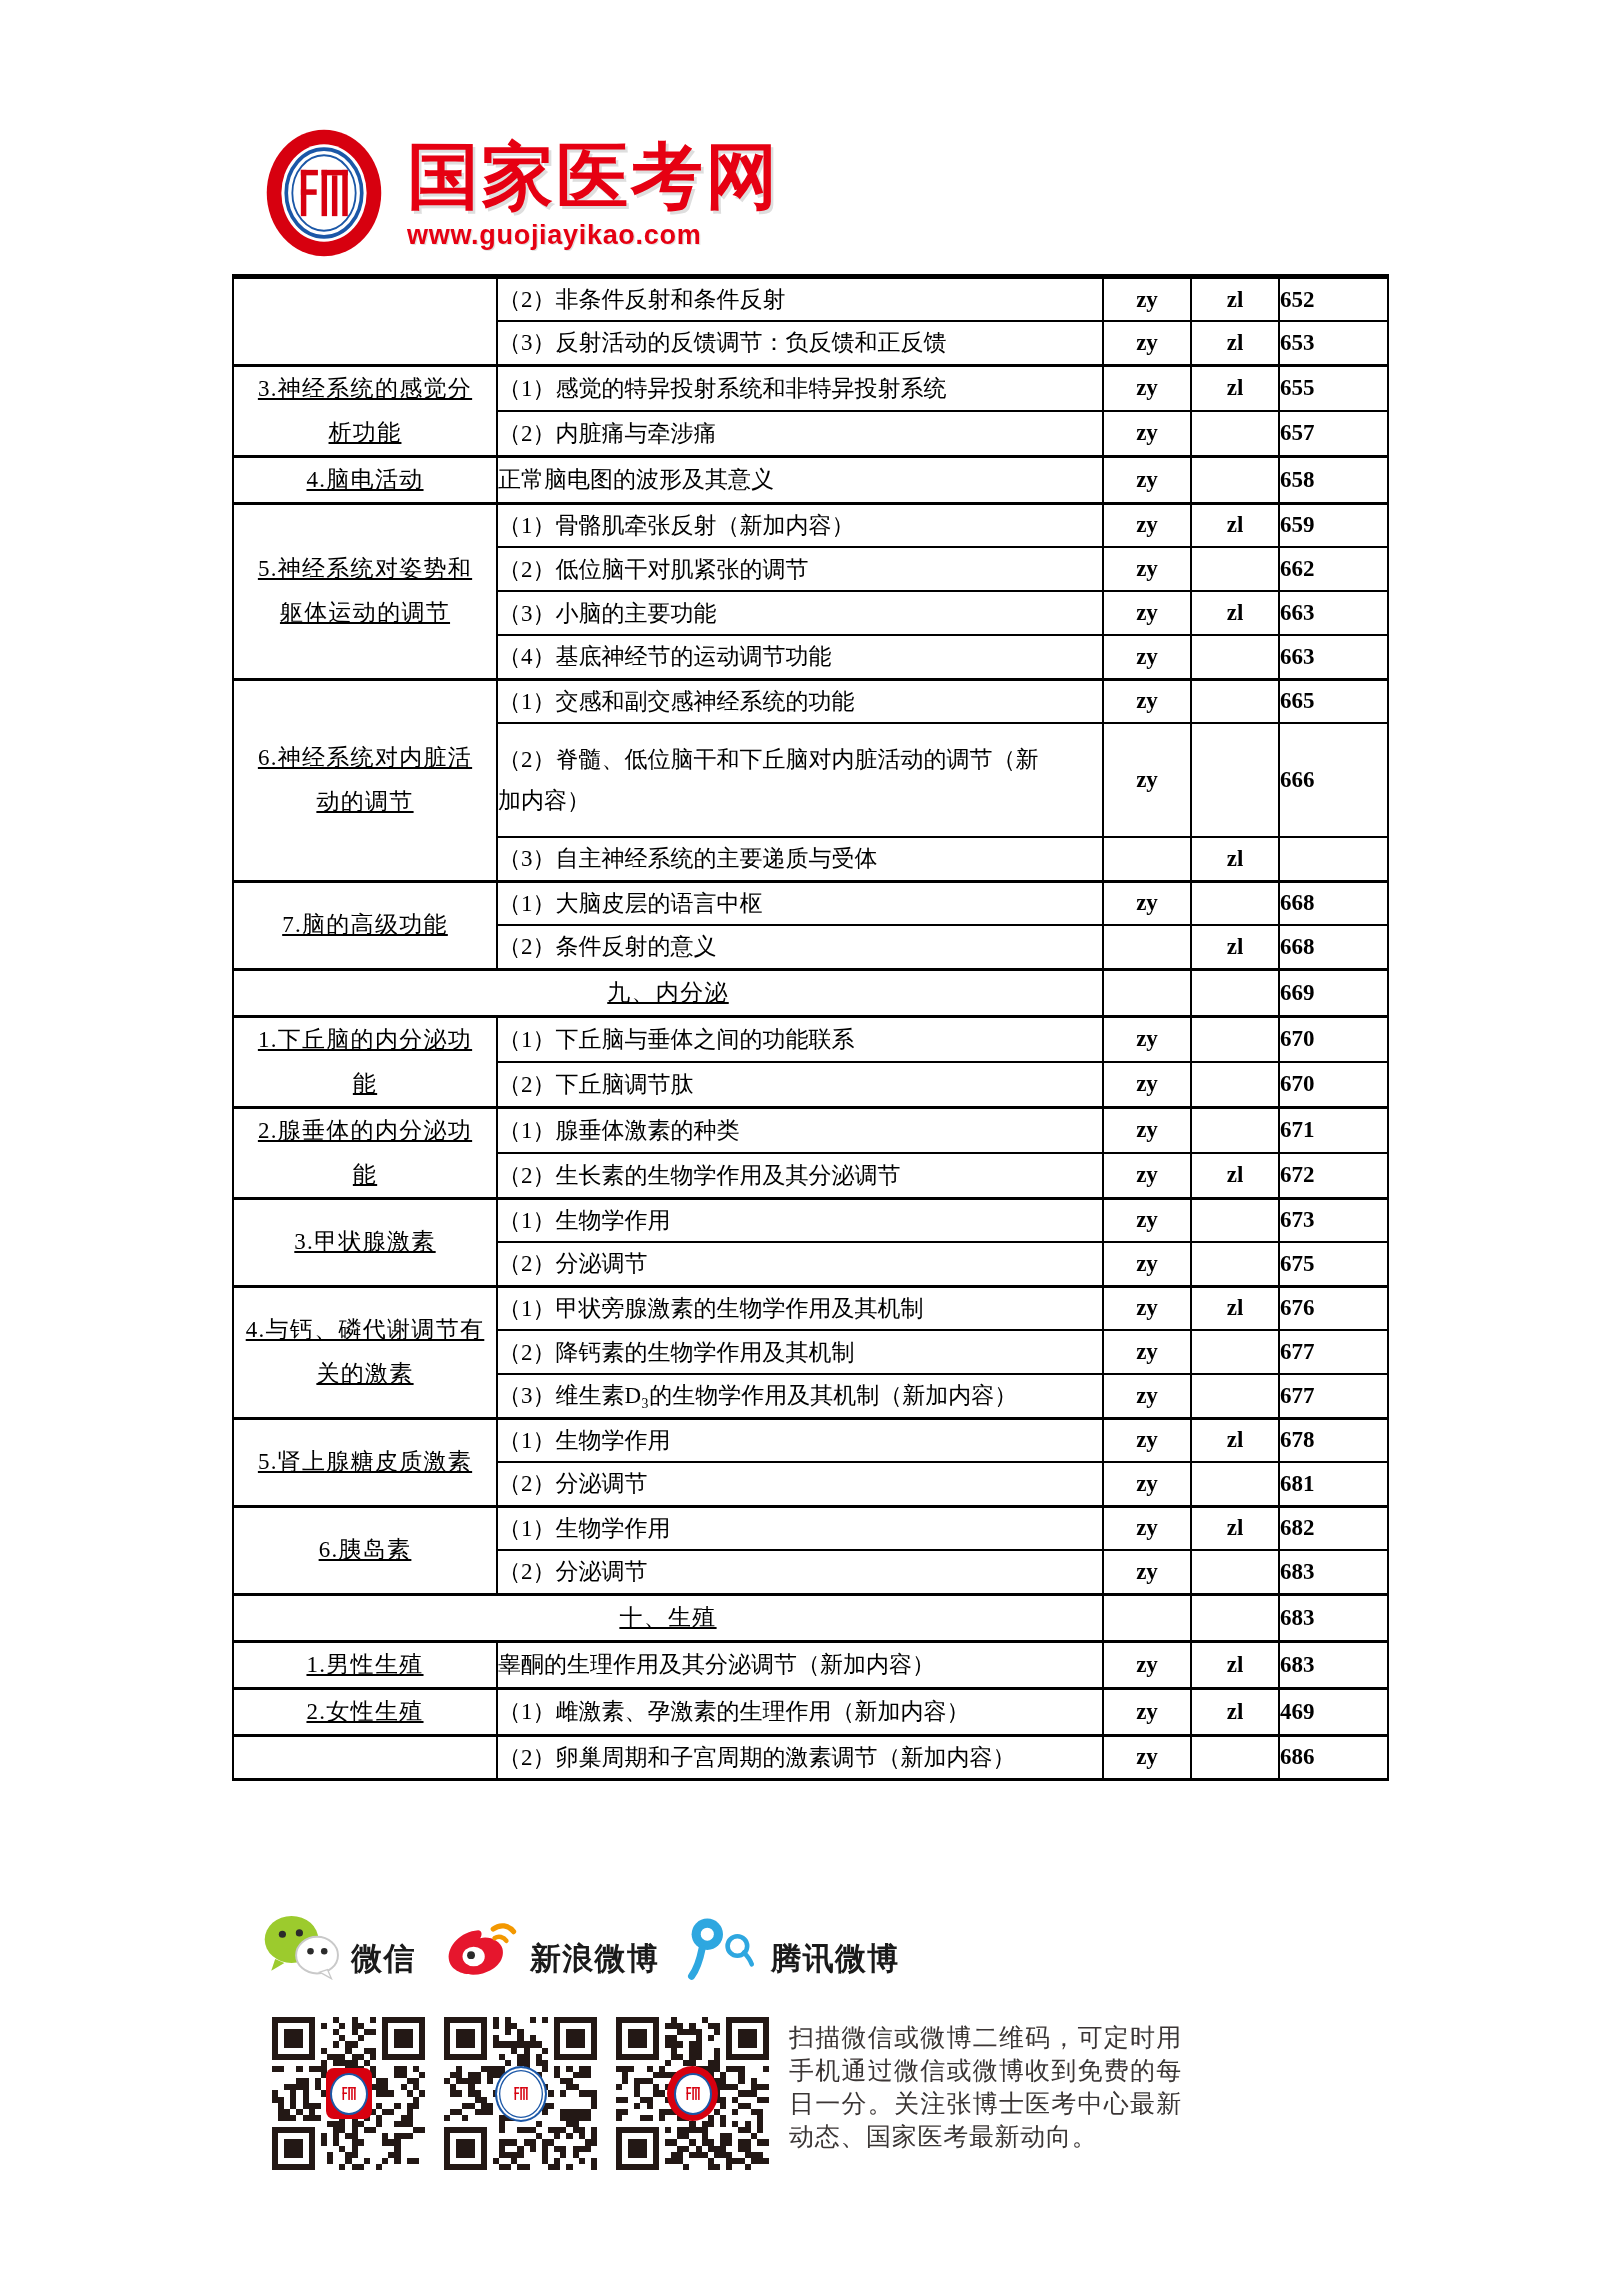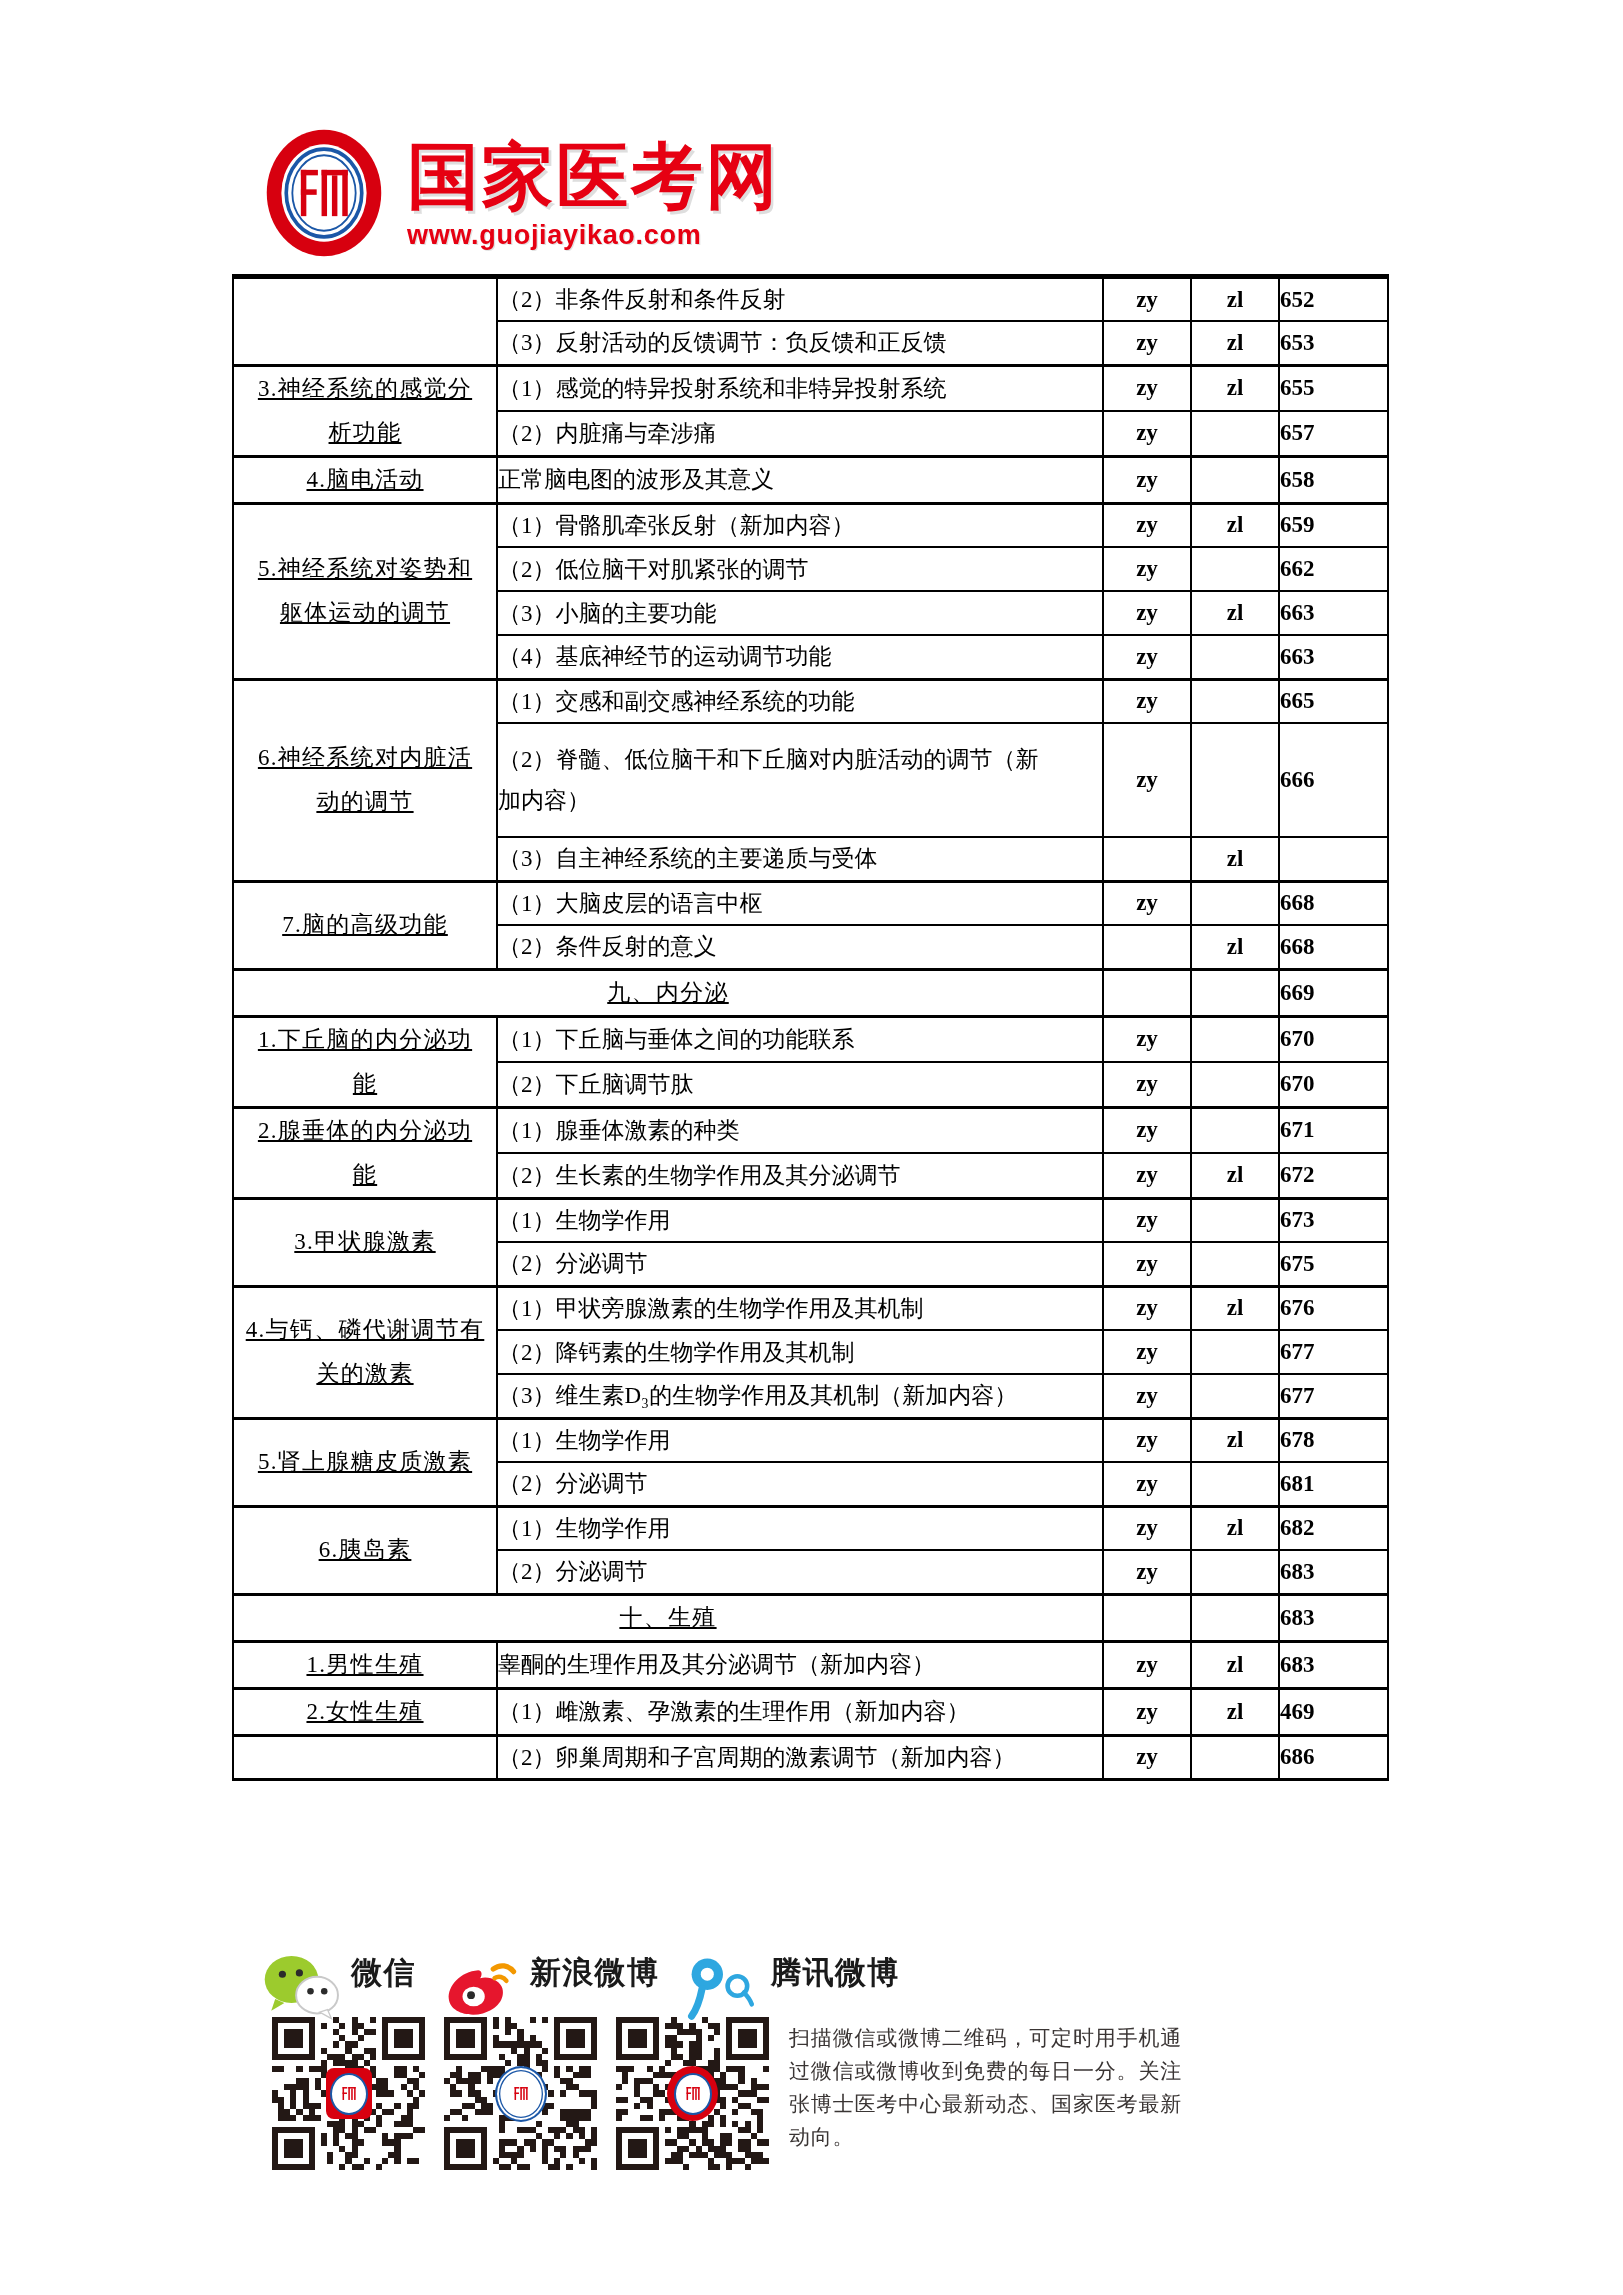--- a/index.html
+++ b/index.html
@@ -26,40 +26,40 @@
   #toc tr.thick > td{border-top-width:3.3px;}
   td.chapter{padding:0 5.2px;line-height:44px;letter-spacing:1.3px;text-align:center;text-decoration:underline;}
   td.chapter.vtop{vertical-align:top;}
   td.item{padding-left:10.5px;padding-right:6.5px;line-height:41px;}
   td.item.indent{padding-left:19.6px;}
   td.mark{font-weight:bold;text-align:center;font-size:24px;}
   td.num{font-weight:bold;font-size:25px;}
   td.sec{font-size:25px;padding-left:10.5px;letter-spacing:1.3px;}
 
   
-  .social-row{position:absolute;left:262px;top:1952px;display:flex;align-items:flex-start;}
+  .social-row{position:absolute;left:262px;top:1912px;display:flex;align-items:flex-end;}
   .social-label{font-family:"Liberation Sans","DejaVu Sans",sans-serif;font-size:31px;
                 font-weight:bold;color:#1a1a1a;margin:0 26px 0 9.2px;letter-spacing:1.3px;}
   .social-icon{display:block;}
 
   .qr-row{position:absolute;left:272px;top:2017px;display:flex;gap:19px;}
   .qr{position:relative;width:153px;height:153px;}
   .qr svg{display:block;width:153px;height:153px;}
   .badge{position:absolute;inset:0;margin:auto;display:flex;align-items:center;justify-content:center;}
   .badge-square{width:46px;height:51px;background:#d7000f;border-radius:7.9px;}
   .badge-circle{width:48px;height:52px;background:#fff;border:2.6px solid #1b57a7;border-radius:50%;
                 box-shadow:inset 0 0 0 2px #fff, inset 0 0 0 3.3px #1b57a7;}
   .badge-seal{width:51px;height:55px;background:#d7000f;border-radius:50%;}
   .badge-inner{width:34px;height:38px;background:#fff;border:2px solid #1b57a7;border-radius:50%;
                display:flex;align-items:center;justify-content:center;}
   .badge-circle .badge-inner{border:none;}
 
   .footer-note{position:absolute;left:789px;top:2021px;width:393px;
                font-family:"Liberation Sans","DejaVu Sans",sans-serif;
-               font-size:21px;line-height:33px;color:#3a3534;letter-spacing:0.7px;text-align:justify;}
+               font-size:25px;line-height:33px;color:#3a3534;letter-spacing:0.7px;text-align:justify;}
 </style>
 </head>
 <body>
 
 <div class="page">
 
   <div class="logo-seal">
     <svg viewBox="0 0 200 220" width="122" height="134">
       <ellipse cx="100" cy="110" rx="94" ry="104" fill="#d7000f"></ellipse>
       <ellipse cx="100" cy="110" rx="70" ry="80" fill="#ffffff"></ellipse>

